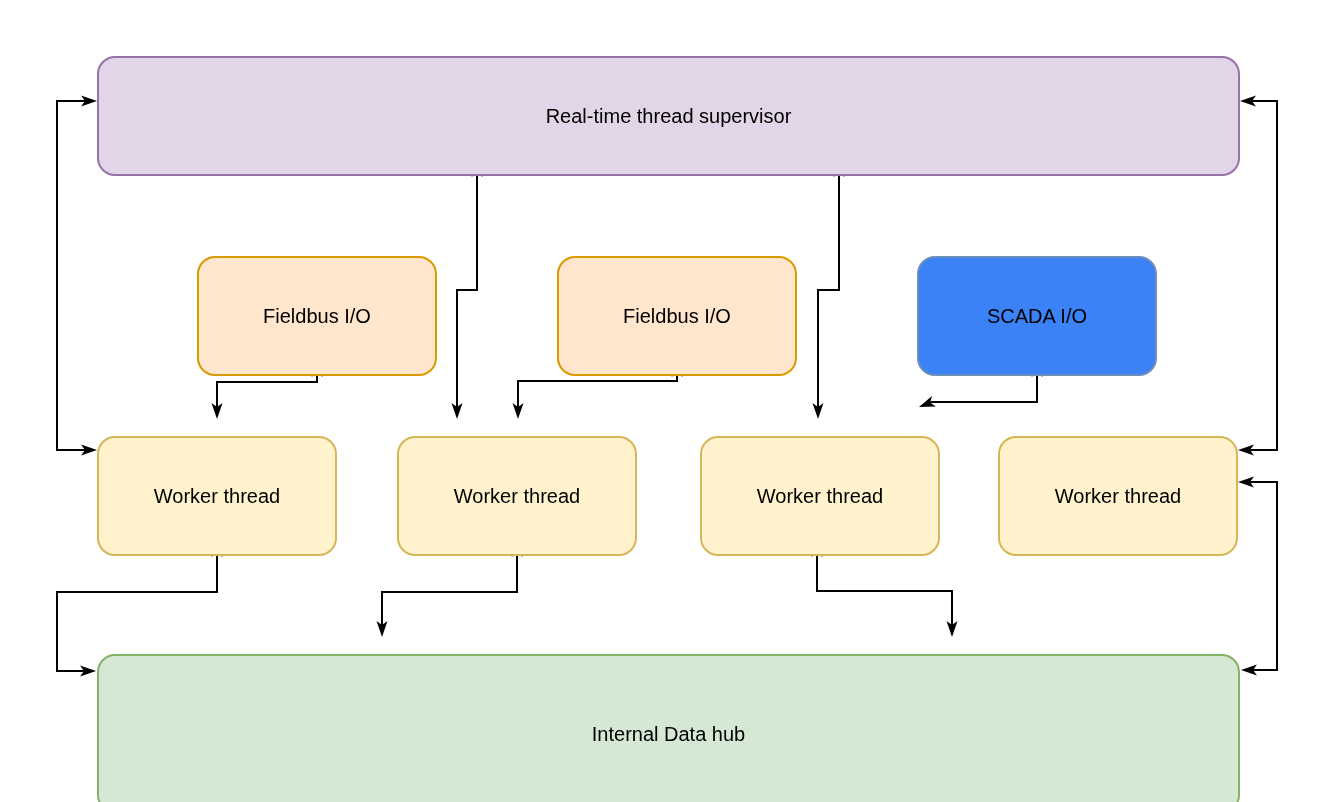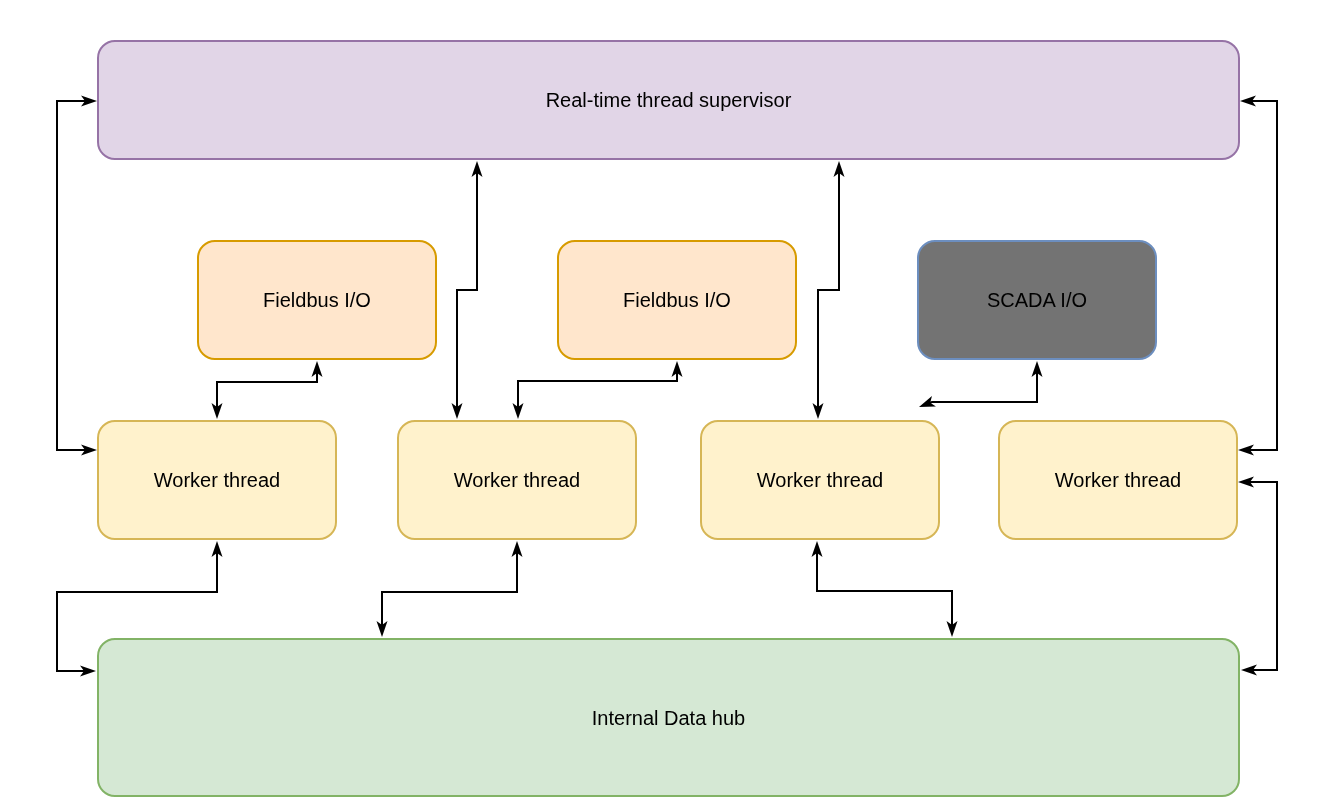--- a/index.html
+++ b/index.html
@@ -25,20 +25,21 @@
   }
   .node {
     position: absolute;
     box-sizing: border-box;
     border: 2px solid #000;
     border-radius: 18px;
     display: flex;
     align-items: center;
     justify-content: center;
     text-align: center;
+    margin-top: 16px;
   }
   .node .node-label {
     font-size: 20px;
     color: #000000;
     line-height: 1.2;
     white-space: nowrap;
   }
 </style>
 </head>
 <body>
@@ -86,21 +87,21 @@
   </div>
 
   <div class="node" style="left: 197px; top: 240px; width: 240px; height: 120px; background: rgb(255, 230, 204); border-color: rgb(215, 155, 0);">
     <span class="node-label">Fieldbus I/O</span>
   </div>
 
   <div class="node" style="left: 557px; top: 240px; width: 240px; height: 120px; background: rgb(255, 230, 204); border-color: rgb(215, 155, 0);">
     <span class="node-label">Fieldbus I/O</span>
   </div>
 
-  <div class="node" style="left: 917px; top: 240px; width: 240px; height: 120px; background: #737373; border-color: rgb(108, 142, 191);">
+  <div class="node" style="left: 917px; top: 240px; width: 240px; height: 120px; background: #3b82f6; border-color: rgb(108, 142, 191);">
     <span class="node-label">SCADA I/O</span>
   </div>
 
   <div class="node" style="left: 97px; top: 420px; width: 240px; height: 120px; background: rgb(255, 242, 204); border-color: rgb(214, 182, 86);">
     <span class="node-label">Worker thread</span>
   </div>
 
   <div class="node" style="left: 397px; top: 420px; width: 240px; height: 120px; background: rgb(255, 242, 204); border-color: rgb(214, 182, 86);">
     <span class="node-label">Worker thread</span>
   </div>

